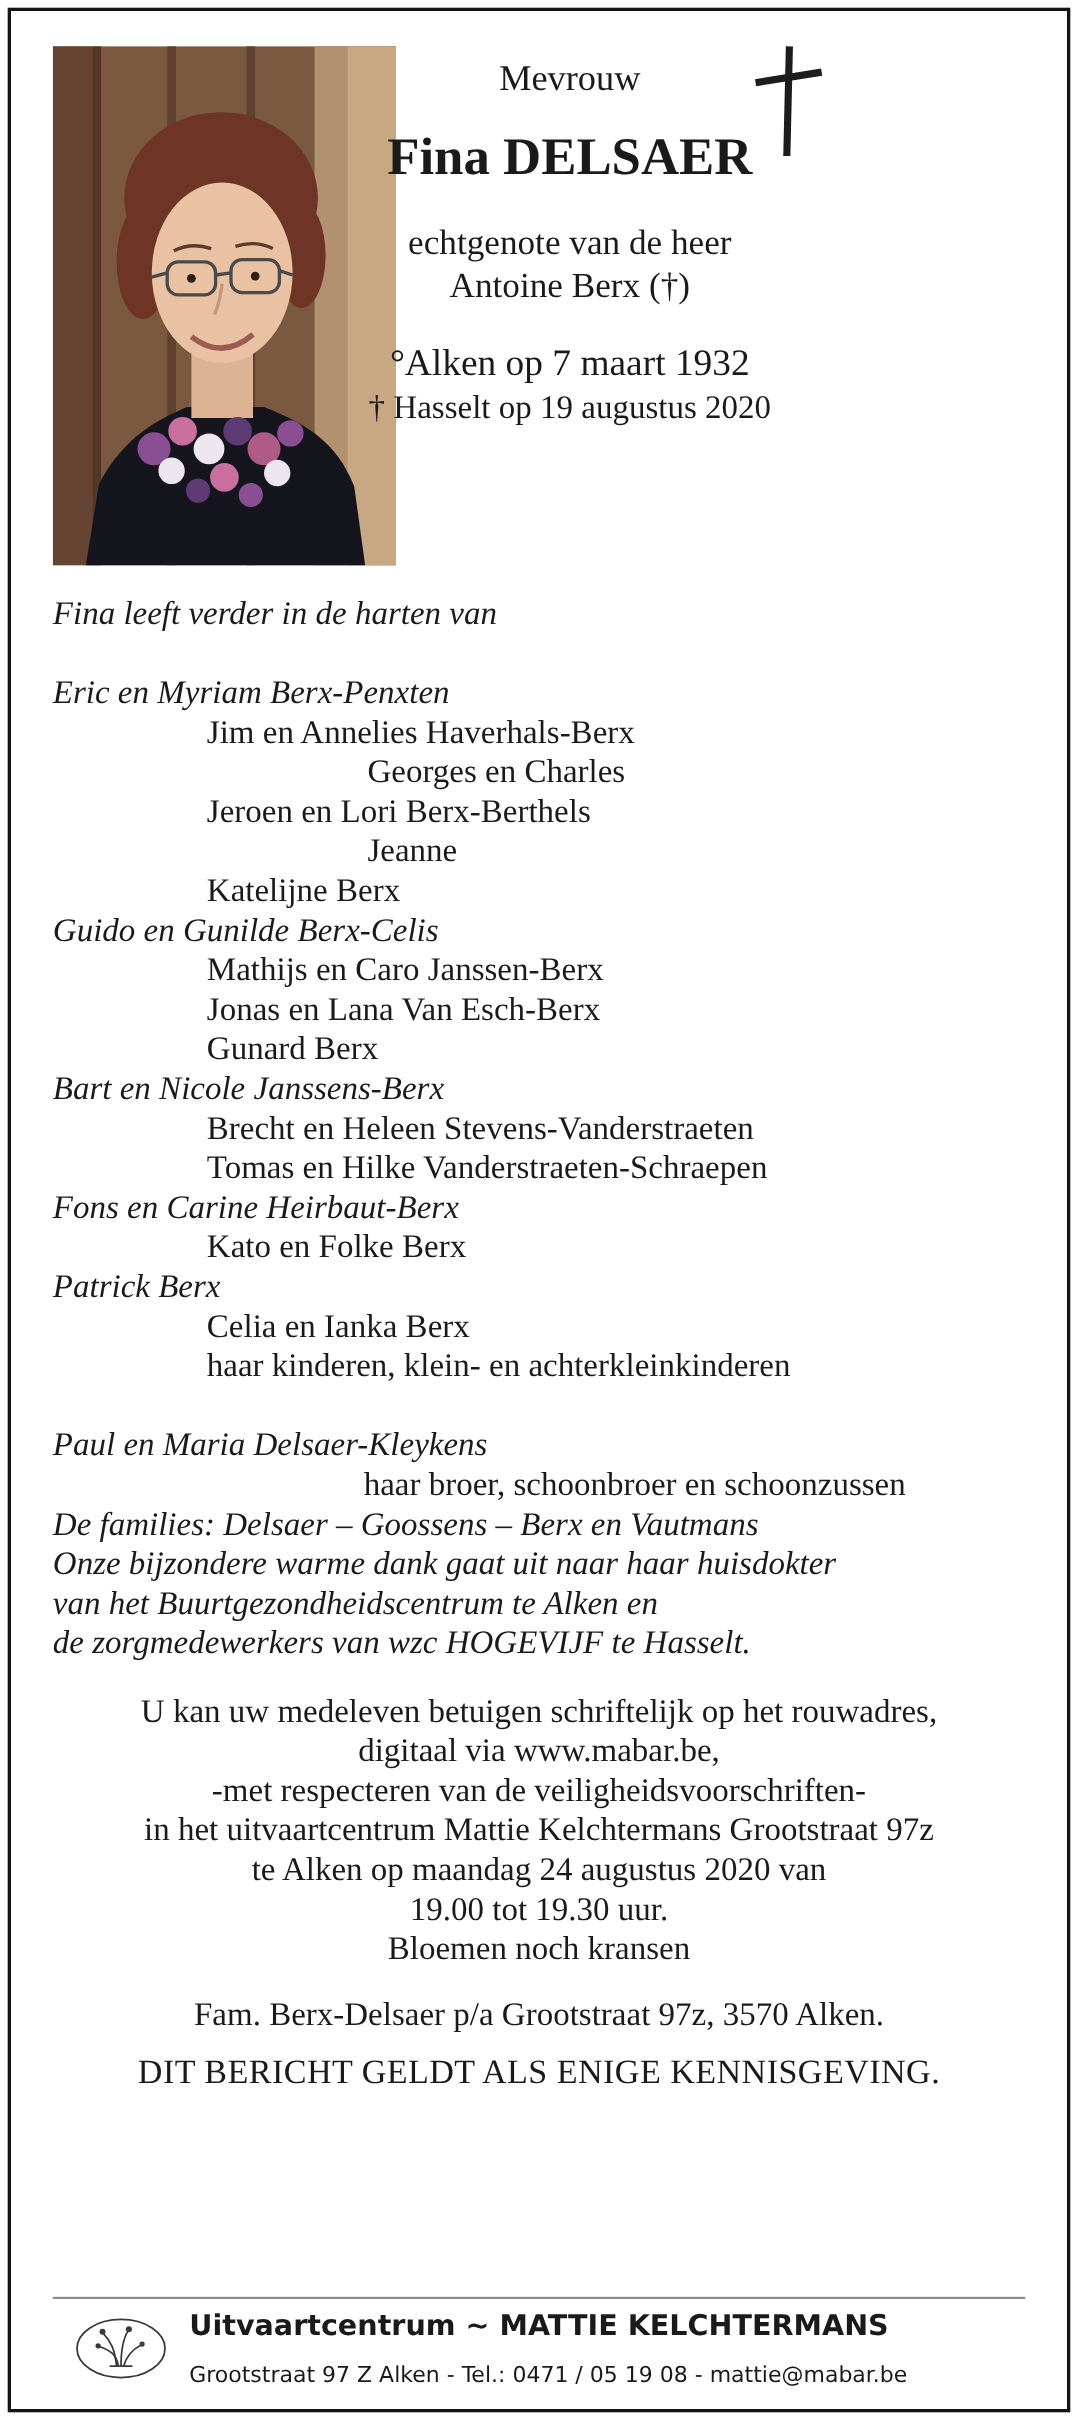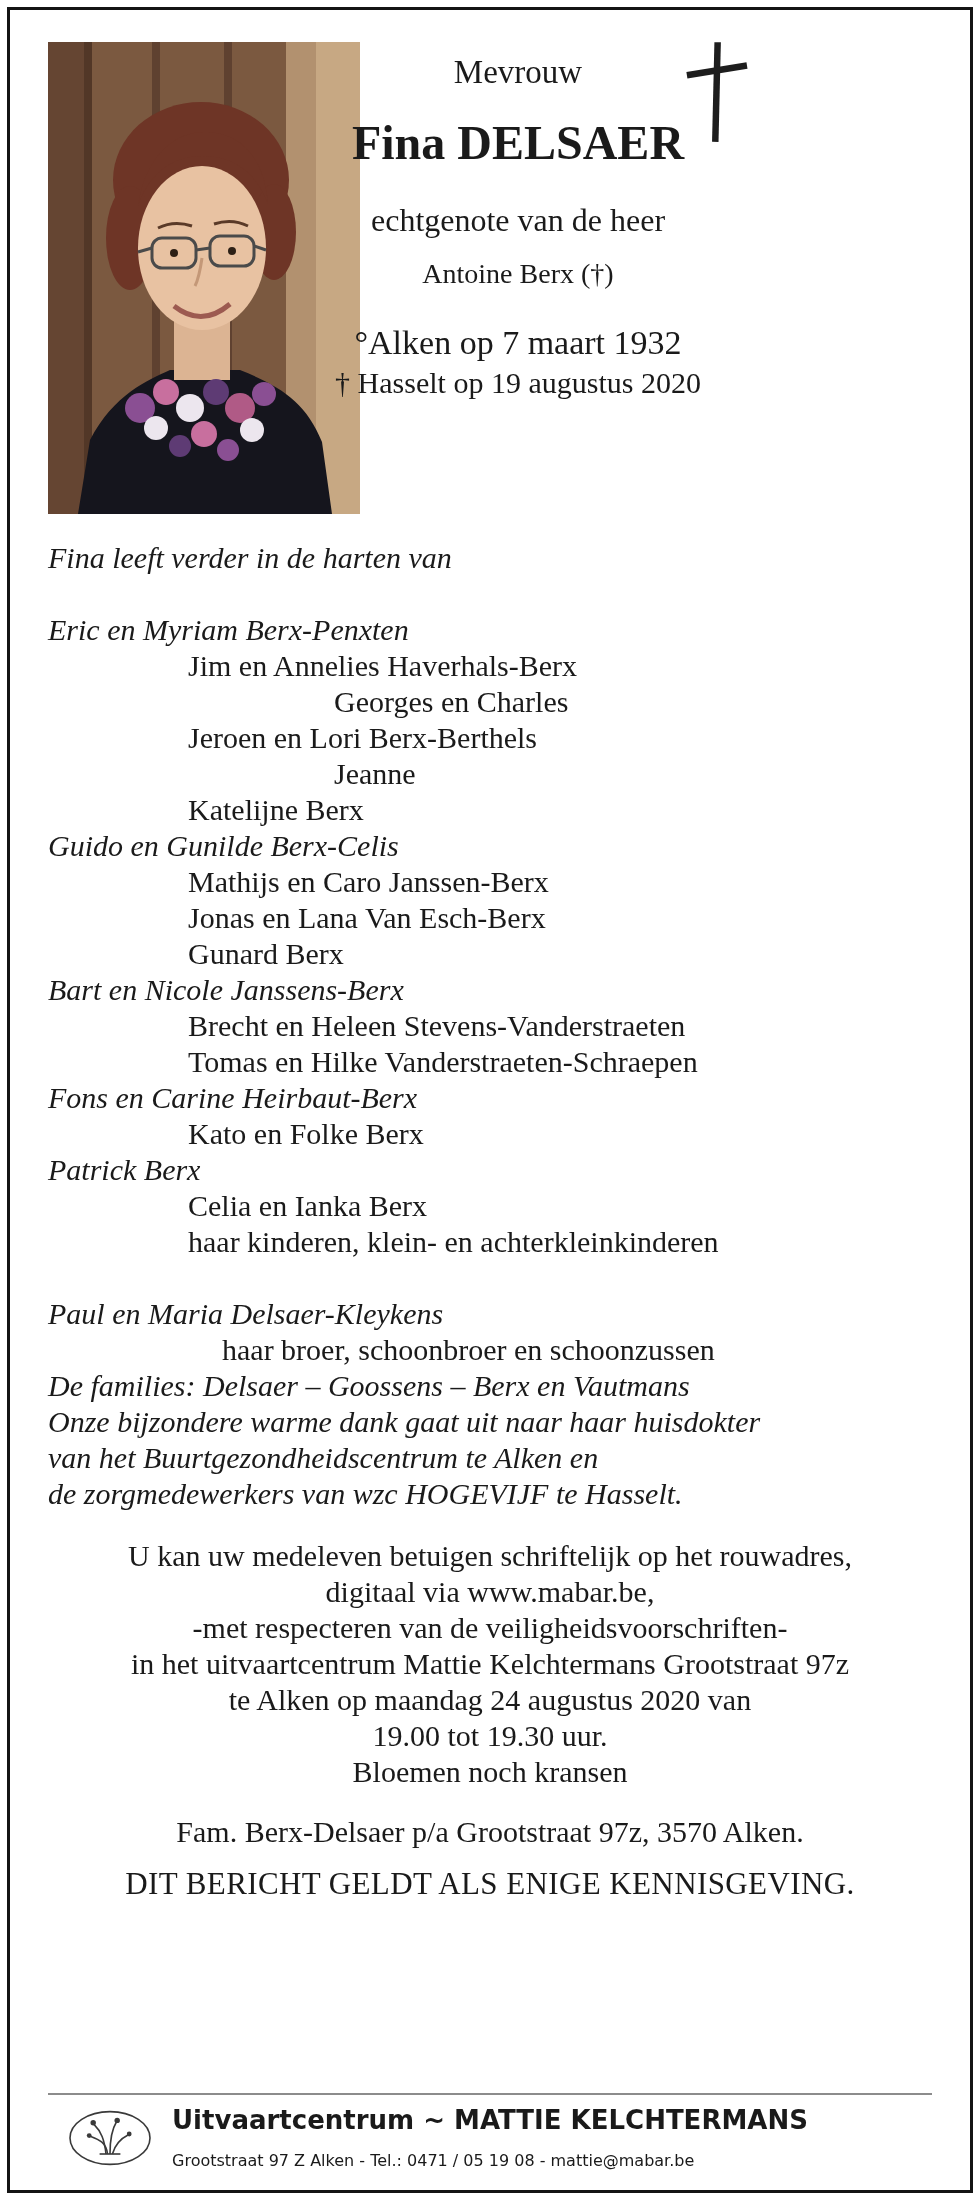--- a/index.html
+++ b/index.html
@@ -21,49 +21,49 @@
   .photo-wrap { width:312px; height:472px; flex:0 0 auto; }
   .photo-wrap svg { width:100%; height:100%; display:block; }
   .header-text {
     width:300px; margin-left:8px; padding-top:8px;
     display:flex; flex-direction:column; align-items:center;
   }
   .hline { white-space:nowrap; display:flex; justify-content:center; }
   .salutation { font-size:33px; margin-top:4px; }
   .deceased-name { font-size:48px; font-weight:bold; margin-top:24px; }
   .spouse-intro { font-size:32px; margin-top:32px; }
-  .spouse-name  { font-size:28px; margin-top:19px; }
+  .spouse-name  { font-size:32px; margin-top:2px; }
   .birth-line { font-size:34px; margin-top:34px; }
   .death-line { font-size:30px; margin-top:4px; }
   .cross { position:absolute; left:630px; top:-4px; width:78px; height:108px; transform:rotate(-3deg); }
   
   .line { font-size:30px; line-height:36px; }
   .i0 { margin-left:0;font-style:italic; }
   .i1 { margin-left:140px; }
   .i2 { margin-left:286px; }
-  .ib { margin-left:174px; }
+  .ib { margin-left:174px;text-align:center; }
   .center { text-align:center; }
   .family-list { margin-top:36px; }
   .relatives { margin-top:36px; }
   .ceremony { margin-top:24px; }
   .condolence { margin-top:26px; }
   .rouwadres { margin-top:24px; }
   .notice { margin-top:16px; font-size:31px; text-align:center; letter-spacing:0.4px; }
   
   .footer {
     margin-top:auto;
     border-top:2px solid #8c8c8c;
     padding:10px 0 20px 18px;
     display:flex; align-items:center; gap:18px;
     font-family:"DejaVu Sans","Liberation Sans",sans-serif;
   }
   .logo-wrap { width:88px; height:64px; flex:0 0 auto; }
   .logo-wrap svg { width:100%; height:100%; display:block; }
   .f-name { font-size:26px; font-weight:bold; }
-  .f-contact { font-size:16px; margin-top:16px; }
+  .f-contact { font-size:20px; margin-top:16px; }
 </style>
 </head>
 <body>
 
 <div class="page">
   <div class="card">
 
     <div class="header">
       <div class="photo-wrap">
         <svg viewBox="0 0 312 472" preserveAspectRatio="none" aria-hidden="true">

